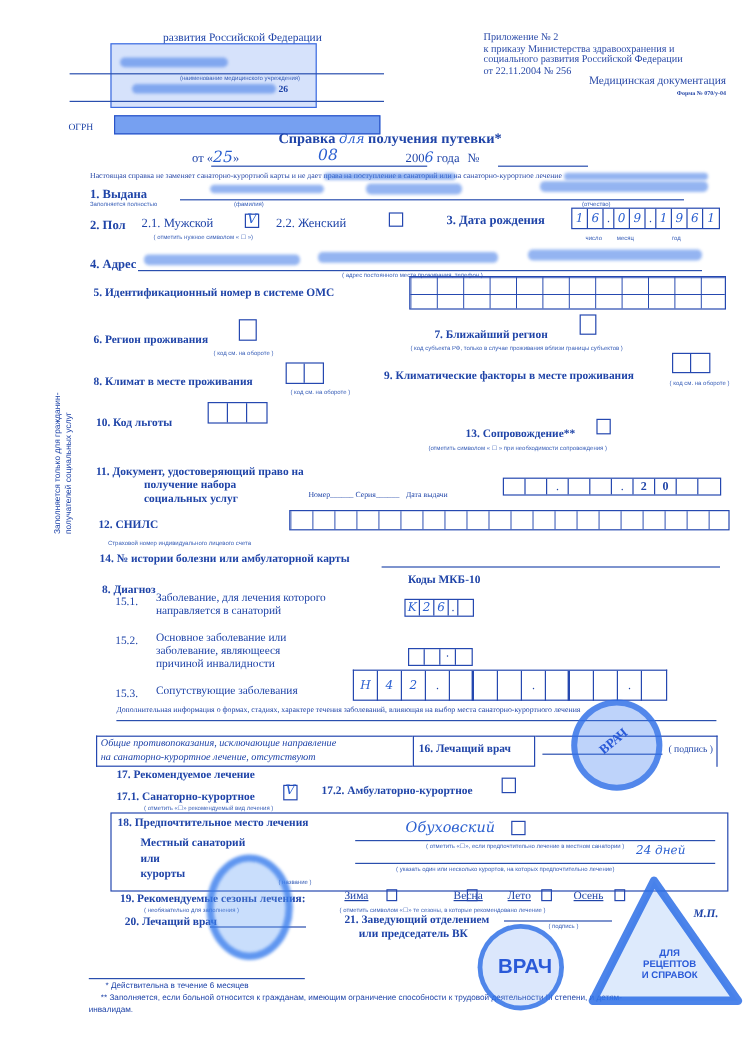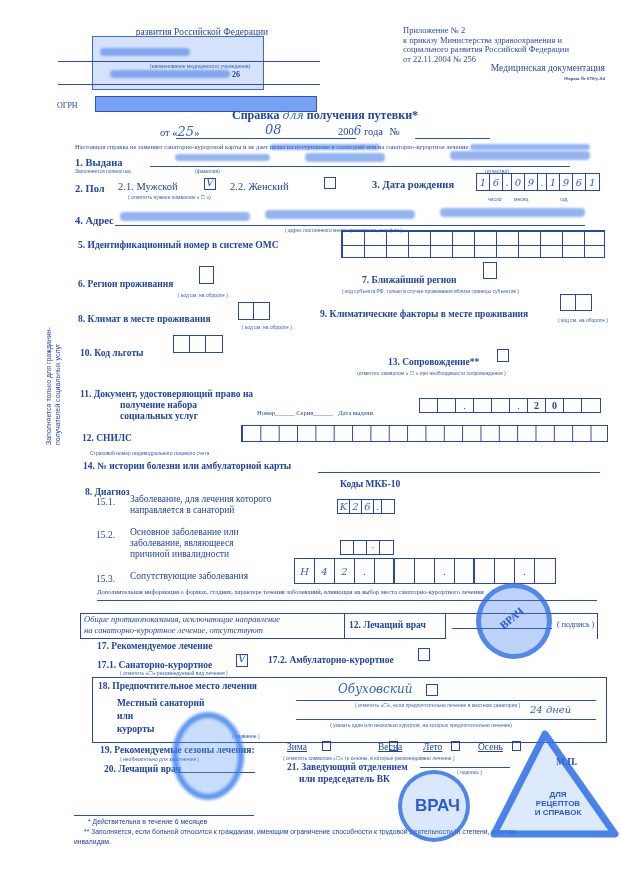--- a/index.html
+++ b/index.html
@@ -226,21 +226,21 @@
 </div>
 <div class="abs" style="left:97px;top:588px;font-size:6.5px;white-space:nowrap;">Дополнительная информация о формах, стадиях, характере течения заболеваний, влияющая на выбор места санаторно-курортного лечения</div>
 <div class="line" style="left:97px;top:600px;width:500px;"></div>
 
 <div class="abs" style="left:80px;top:613px;width:264px;height:26px;border:1px solid #2548b0;border-right:none;"></div>
 <div class="abs i" style="left:84px;top:614px;font-size:8.5px;line-height:11px;">
   <div>Общие противопоказания, исключающие направление</div>
   <div>на санаторно-курортное лечение, отсутствуют</div>
 </div>
 <div class="abs" style="left:344px;top:613px;width:102px;height:26px;border:1px solid #2548b0;"></div>
-<div class="abs md b" style="left:349px;top:620px;">12. Лечащий врач</div>
+<div class="abs md b" style="left:349px;top:620px;">16. Лечащий врач</div>
 <div class="abs" style="left:446px;top:613px;width:152px;height:26px;border-top:1px solid #2548b0;border-right:1px solid #2548b0;"></div>
 <div class="line" style="left:452px;top:628px;width:100px;"></div>
 <div class="abs sm" style="left:557px;top:620px;">( подпись )</div>
 
 <div class="abs md b" style="left:97px;top:641px;">17. Рекомендуемое лечение</div>
 <div class="abs md b" style="left:97px;top:660px;">17.1. Санаторно-курортное</div>
 <div class="box" style="left:236px;top:654px;width:12px;height:13px;">
     <span class="hand" style="position:absolute;left:1px;top:-3px;font-size:11px;">V</span>
   </div>
 <div class="abs tiny" style="left:120px;top:670px;">( отметить «☐» рекомендуемый вид лечения )</div>
@@ -276,21 +276,21 @@
 <div class="abs tiny" style="left:283px;top:755px;">( отметить символом «☐» те сезоны, в которые рекомендовано лечение )</div>
 
 <div class="abs md b" style="left:104px;top:764px;">20. Лечащий врач</div>
 <div class="line" style="left:175px;top:772px;width:80px;"></div>
 <div class="abs md b" style="left:287px;top:761px;line-height:12px;">
   <div>21. Заведующий отделением</div>
   <div style="padding-left:12px;">или председатель ВК</div>
 </div>
 <div class="line" style="left:420px;top:767px;width:90px;"></div>
 <div class="abs tiny" style="left:457px;top:769px;">( подпись )</div>
-<div class="abs md b" style="left:556px;top:757px;">М.П.</div>
+<div class="abs md b" style="left:578px;top:757px;font-style:italic;">М.П.</div>
 
 <div class="line" style="left:74px;top:815px;width:180px;"></div>
 
 <div class="abs" style="left:88px;top:818px;font-size:6.8px;font-family:'Liberation Sans',sans-serif;">* Действительна в течение 6 месяцев</div>
 <div class="abs" style="left:84px;top:828px;width:520px;font-size:6.8px;font-family:'Liberation Sans',sans-serif;white-space:nowrap;overflow:hidden;">** Заполняется, если больной относится к гражданам, имеющим ограничение способности к трудовой деятельности III степени, и детям-</div>
 <div class="abs" style="left:74px;top:838px;font-size:6.8px;font-family:'Liberation Sans',sans-serif;">инвалидам.</div>
 
 <div class="stamp-blur" style="left:476px;top:583px;width:76px;height:76px;border:5px solid rgba(45,110,230,.75);background:rgba(70,130,240,.35);"></div>
 <div class="abs b" style="left:498px;top:612px;font-size:11px;transform:rotate(-40deg);color:#2a5ad8;">ВРАЧ</div>
 

